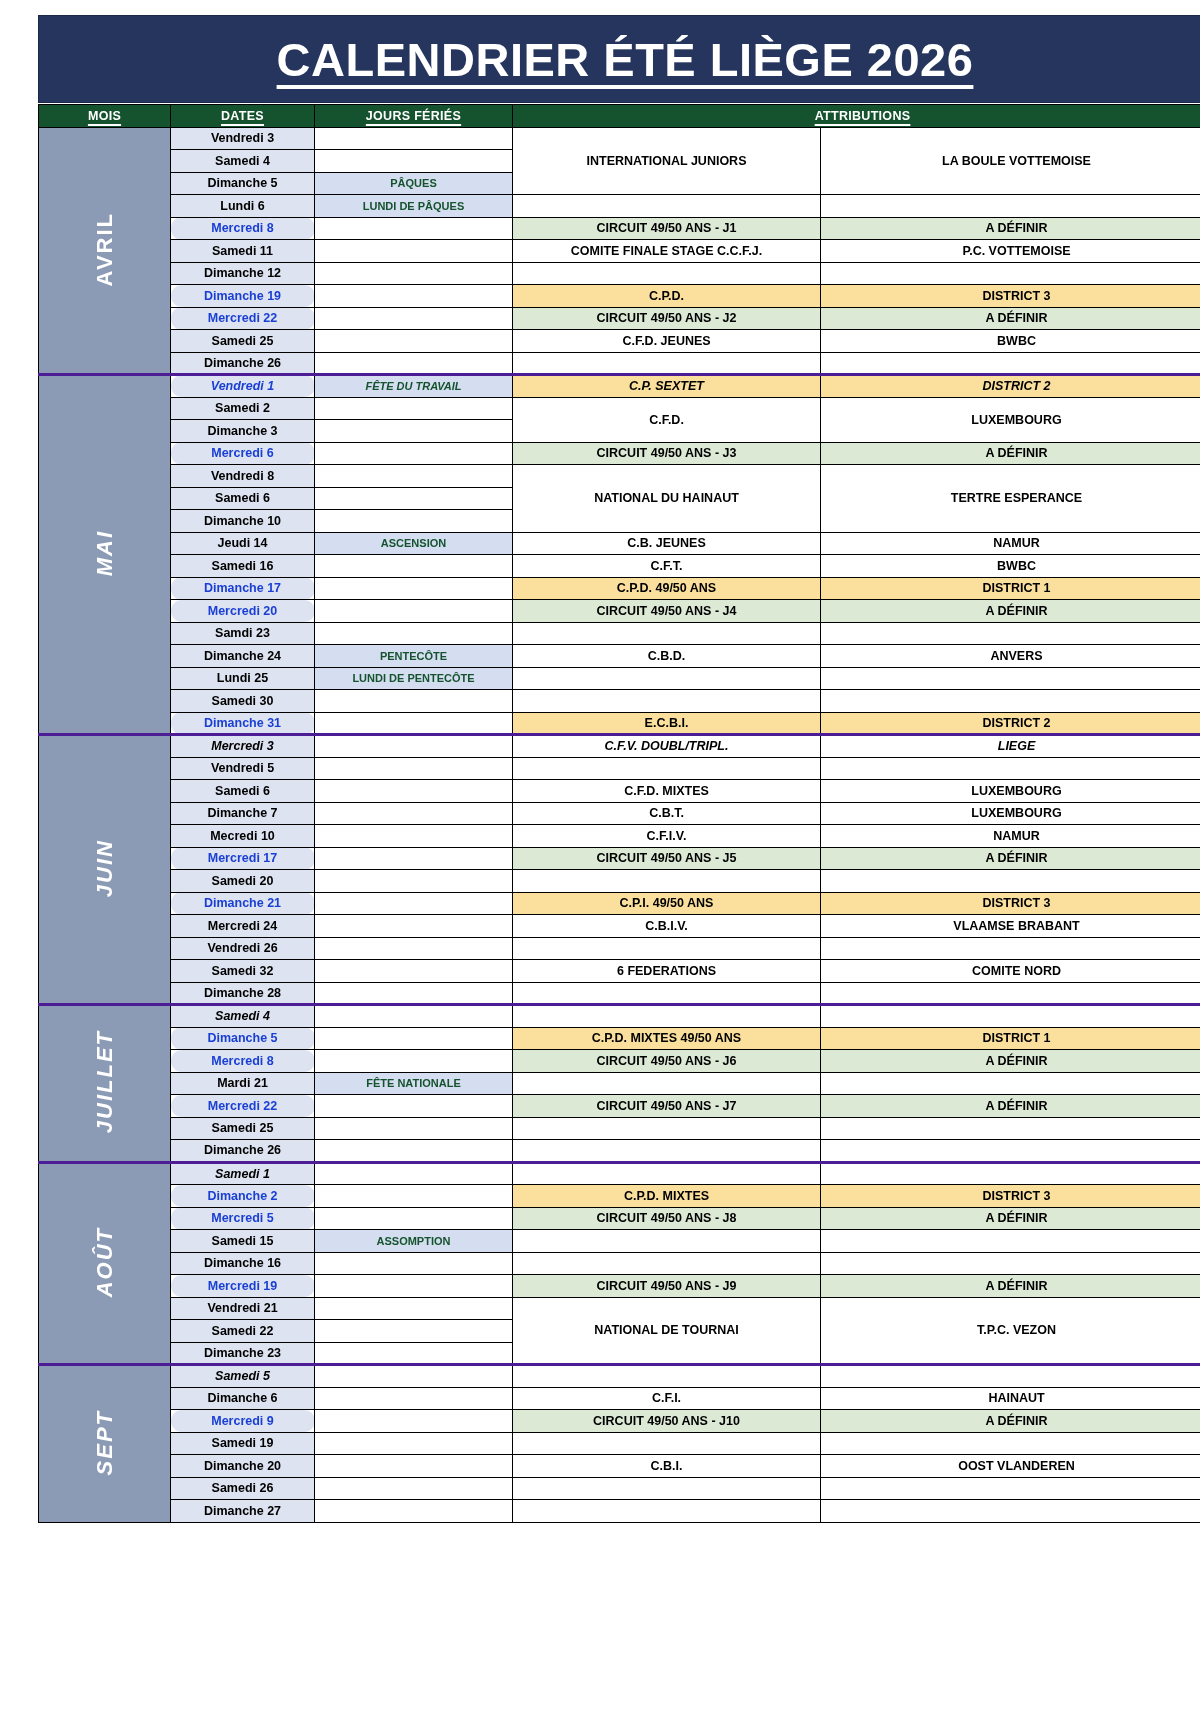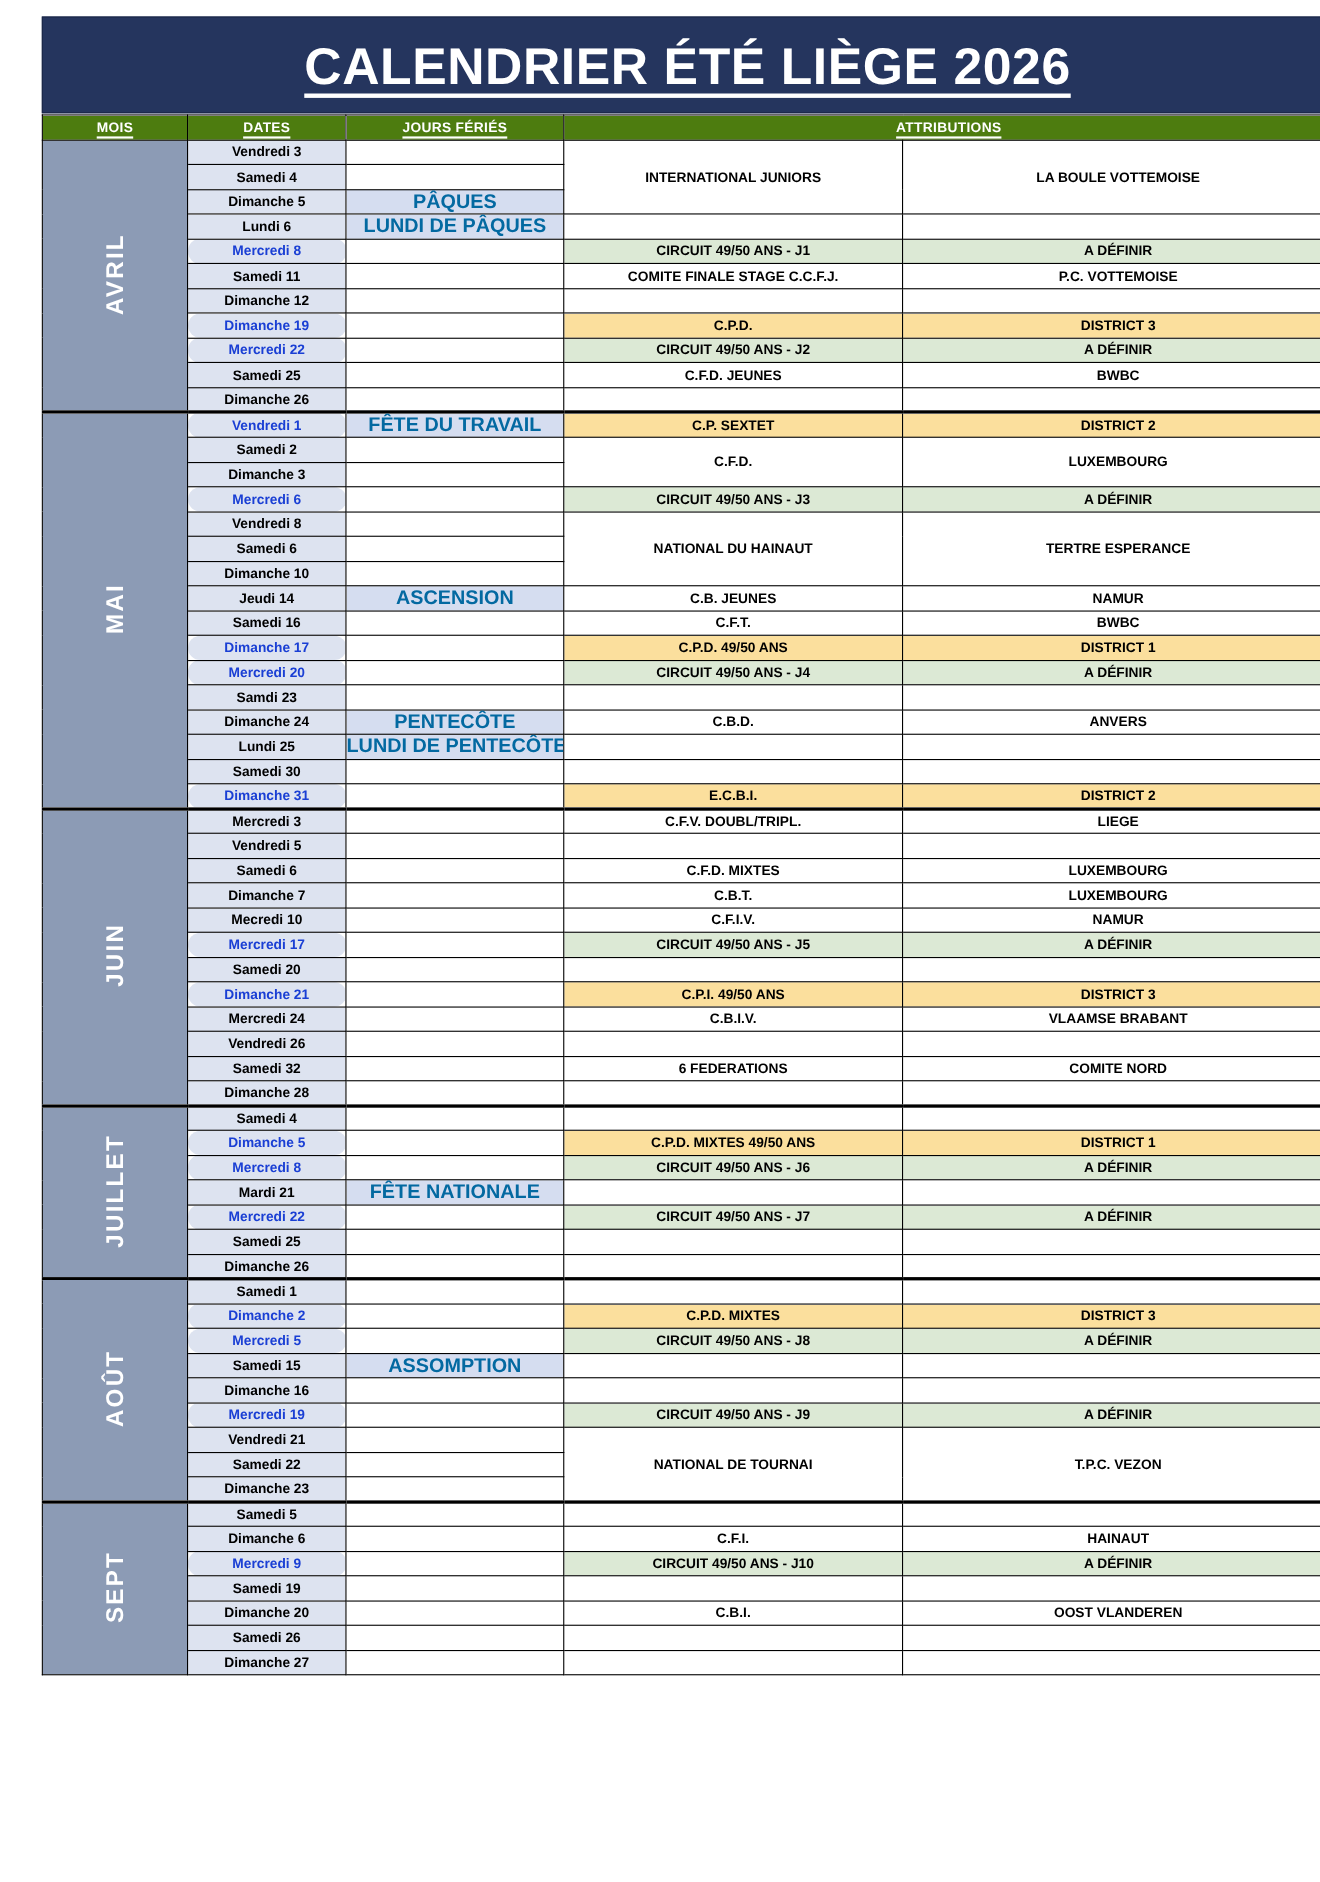--- a/index.html
+++ b/index.html
@@ -64,21 +64,21 @@
 
   
   col.c-mois   { width: 132px; }
   col.c-dates  { width: 144px; }
   col.c-feries { width: 198px; }
   col.c-att1   { width: 308px; }
   col.c-att2   { width: 392px; }
 
   
   .hdr td {
-    background: #4d7c0f;
+    background: #14532d;
     color: #ffffff;
     font-size: 20px;
     font-weight: bold;
     height: 46px;
     border: 1px solid #000000;
     letter-spacing: 0.3px;
   }
   .hdr .hu {
     text-decoration: underline;
     text-underline-offset: 4px;
@@ -112,37 +112,37 @@
     font-size: 13px;
     font-weight: normal;
     border: 1px solid #000000;
   }
   td.date.hl { color: #1a3fd4; font-weight: bold; border-radius: 11px; }
 
   
   td.ferie { background: #ffffff; }
   td.ferie.has {
     background: #d5ddf0;
-    font-size: 18px;
+    font-size: 11px;
     font-weight: bold;
-    color: #0369a1;
+    color: #14532d;
   }
 
   
   td.att {
     background: #ffffff;
     font-size: 13px;
     font-weight: bold;
     color: #000000;
   }
   td.att.green  { background: #dce9d5; }
   td.att.orange { background: #fbdf9d; }
 
   
-  tr.month-start > td { border-top: 3px solid #000000; }
+  tr.month-start > td { border-top: 3px solid #4c1d95; font-style: italic; }
 </style>
 </head>
 <body>
 
 <div id="page">
   <div class="wrap">
 
     <div class="title-bar">
       <div class="title-text">CALENDRIER ÉTÉ LIÈGE 2026</div>
     </div>

